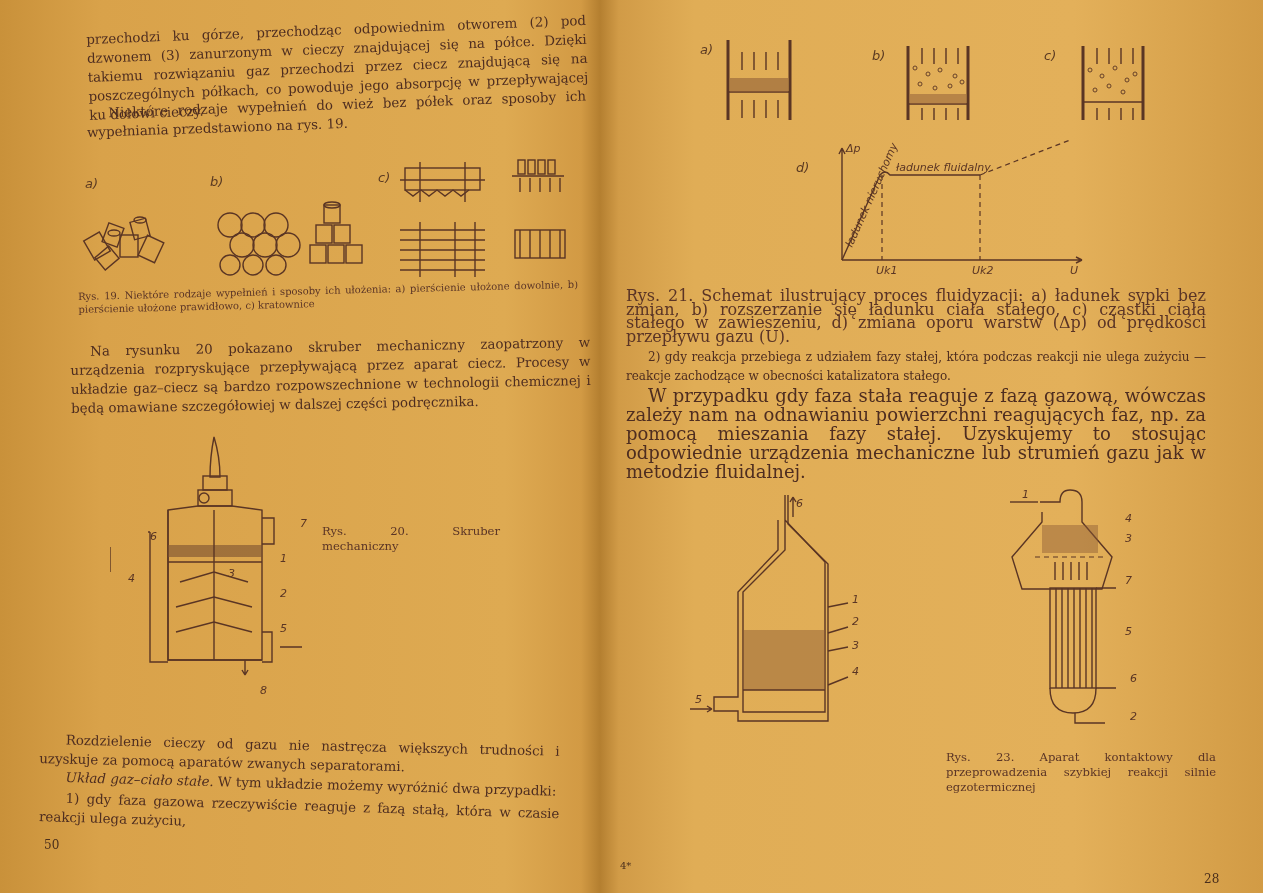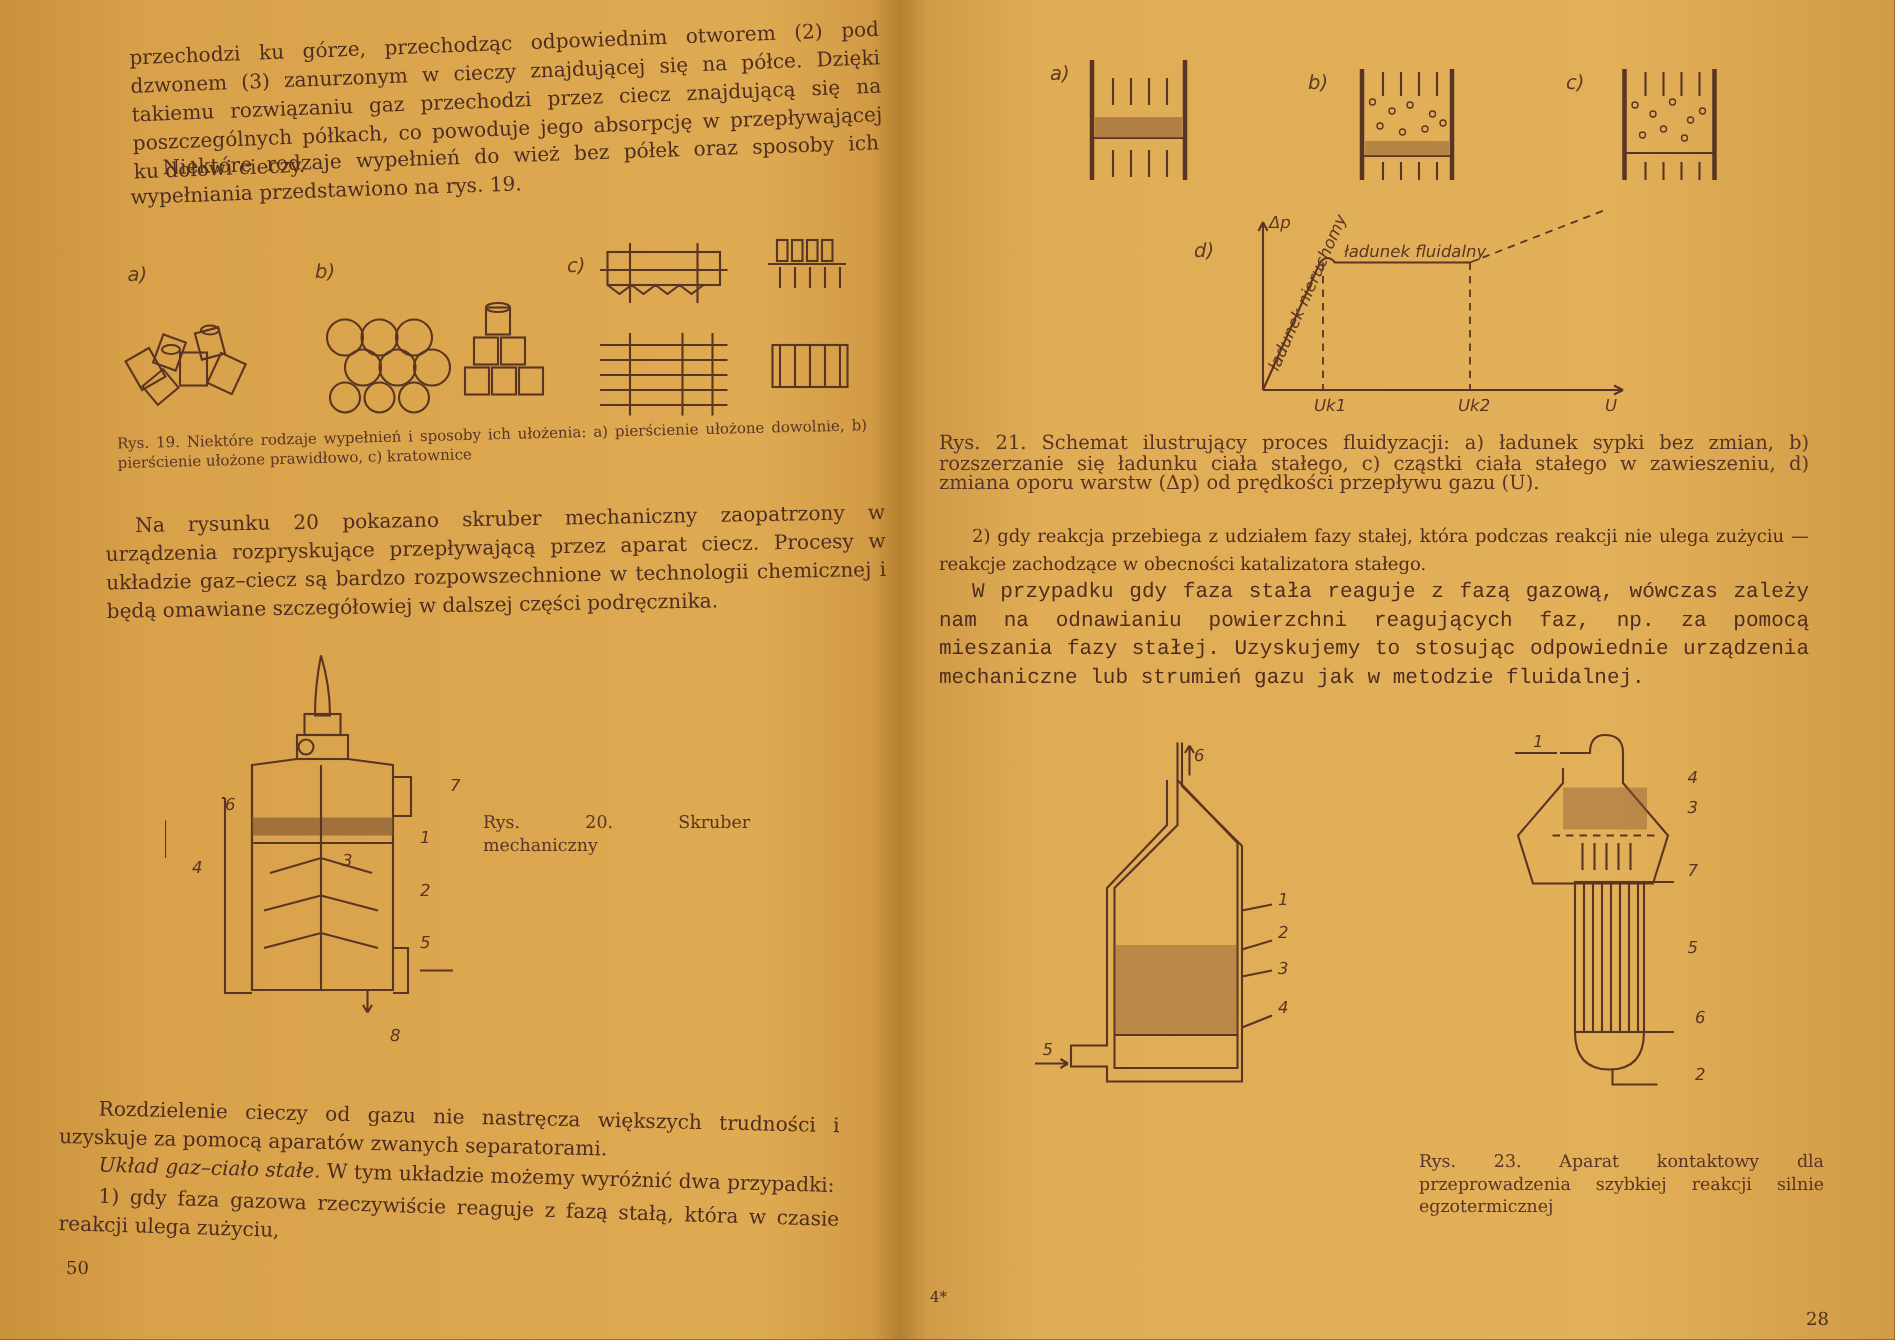--- a/index.html
+++ b/index.html
@@ -5,21 +5,21 @@
   html,body{margin:0;padding:0;}
   body{width:1263px;height:893px;overflow:hidden;position:relative;
        background:#5a3a10;font-family:"DejaVu Serif","Liberation Serif",serif;color:#4a2e1c;}
   .spread{position:absolute;left:0;top:0;width:1263px;height:893px;
        background:linear-gradient(90deg,#c9913a 0%,#d9a24a 8%,#deaa52 40%,#d29a44 46%,#b47f30 47.5%,#d19b47 49%,#e0ad56 55%,#e3b05a 85%,#d29b45 100%);}
   .page{position:absolute;top:0;height:893px;}
   .left{left:0;width:600px;}
   .right{left:600px;width:663px;}
   .txt{position:absolute;font-size:13.4px;line-height:19px;color:#4e2d20;text-align:justify;}
   .cap{position:absolute;font-size:10px;line-height:13px;color:#5a3426;text-align:justify;}
-  .cap .title{font-size:11.6px;line-height:15px;display:block;margin-top:17px;}
+  .cap .title{font-size:11.6px;line-height:15px;display:block;}
   .cap .legend{font-size:8.8px;line-height:12.5px;display:block;}
   .pnum{position:absolute;font-size:12px;font-weight:normal;color:#4a2e1c;}
   .lbl{position:absolute;font-family:"DejaVu Sans","Liberation Sans",sans-serif;font-style:italic;font-size:13px;color:#5b3a22;}
   svg{position:absolute;}
   svg .ln{stroke:#5a3524;fill:none;stroke-width:1.4;}
   svg .thick{stroke:#5a3524;fill:none;stroke-width:3;}
   svg .dash{stroke:#5a3524;fill:none;stroke-width:1.2;stroke-dasharray:5 4;}
   svg text{fill:#5a3524;font-family:"DejaVu Sans","Liberation Sans",sans-serif;font-style:italic;font-size:11px;}
 </style>
 </head>
@@ -182,24 +182,24 @@
       <path class="dash" d="M150 35 L240 0"></path>
       <path class="dash" d="M52 35 V120 M150 35 V120"></path>
       <text x="16" y="12">Δp</text>
       <text x="66" y="31">ładunek fluidalny</text>
       <text x="22" y="108" transform="rotate(-66 22 108)">ładunek nieruchomy</text>
       <text x="46" y="134">Uk1</text>
       <text x="142" y="134">Uk2</text>
       <text x="240" y="134">U</text>
     </svg>
 
-    <div class="cap" style="left:26px;top:289px;width:580px;font-size:13px;line-height:13.5px;">Rys. 21. Schemat ilustrujący proces fluidyzacji: a) ładunek sypki bez zmian, b) rozszerzanie się ładunku ciała stałego, c) cząstki ciała stałego w zawieszeniu, d) zmiana oporu warstw (Δp) od prędkości przepływu gazu (U).</div>
+    <div class="cap" style="left:26px;top:289px;width:580px;font-size:16px;line-height:13.5px;">Rys. 21. Schemat ilustrujący proces fluidyzacji: a) ładunek sypki bez zmian, b) rozszerzanie się ładunku ciała stałego, c) cząstki ciała stałego w zawieszeniu, d) zmiana oporu warstw (Δp) od prędkości przepływu gazu (U).</div>
 
     <div class="txt" style="left:26px;top:348px;width:580px;text-indent:22px;font-size:12px;">2) gdy reakcja przebiega z udziałem fazy stałej, która podczas reakcji nie ulega zużyciu — reakcje zachodzące w obecności katalizatora stałego.</div>
-    <div class="txt" style="left:26px;top:386px;width:580px;text-indent:22px;font-size:14px;font-family:Liberation Mono, monospace;">W przypadku gdy faza stała reaguje z fazą gazową, wówczas zależy nam na odnawianiu powierzchni reagujących faz, np. za pomocą mieszania fazy stałej. Uzyskujemy to stosując odpowiednie urządzenia mechaniczne lub strumień gazu jak w metodzie fluidalnej.</div>
+    <div class="txt" style="left:26px;top:386px;width:580px;text-indent:22px;font-size:18px;">W przypadku gdy faza stała reaguje z fazą gazową, wówczas zależy nam na odnawianiu powierzchni reagujących faz, np. za pomocą mieszania fazy stałej. Uzyskujemy to stosując odpowiednie urządzenia mechaniczne lub strumień gazu jak w metodzie fluidalnej.</div>
 
     <svg style="left:90px;top:495px;" width="200" height="230" viewBox="0 0 200 230">
       <path class="ln" d="M88 25 v30 l-40 42 v105 h-24 v14 h24 v10 h90 v-157 l-40 -40 v-30"></path>
       <path class="ln" d="M95 25 v30 l-42 42 v120 h82 v-150 l-40 -42 v-30"></path>
       <rect x="53" y="135" width="82" height="60" fill="#8b5a35" opacity="0.45"></rect>
       <path class="ln" d="M53 195 h82"></path>
       <path class="ln" d="M103 2 v20 M103 2 l-3 5 M103 2 l3 5"></path>
       <text x="106" y="12">6</text>
       <text x="162" y="108">1</text>
         <text x="162" y="130">2</text>

